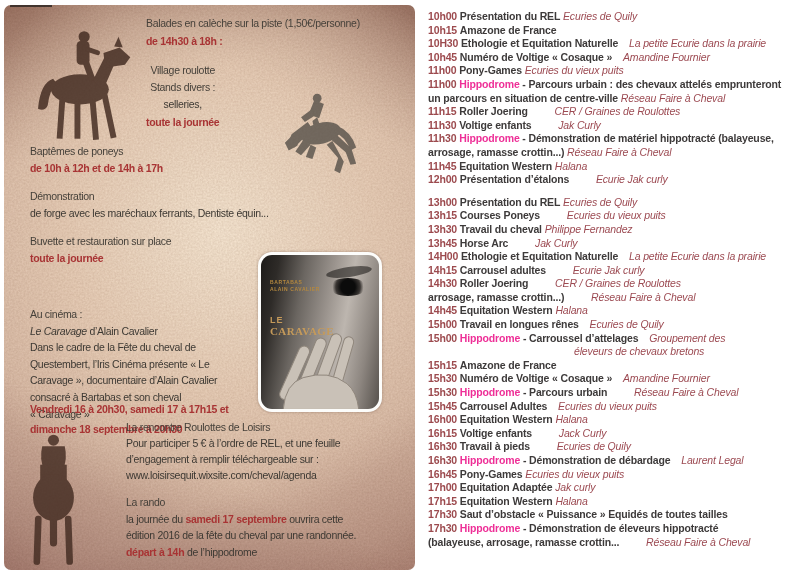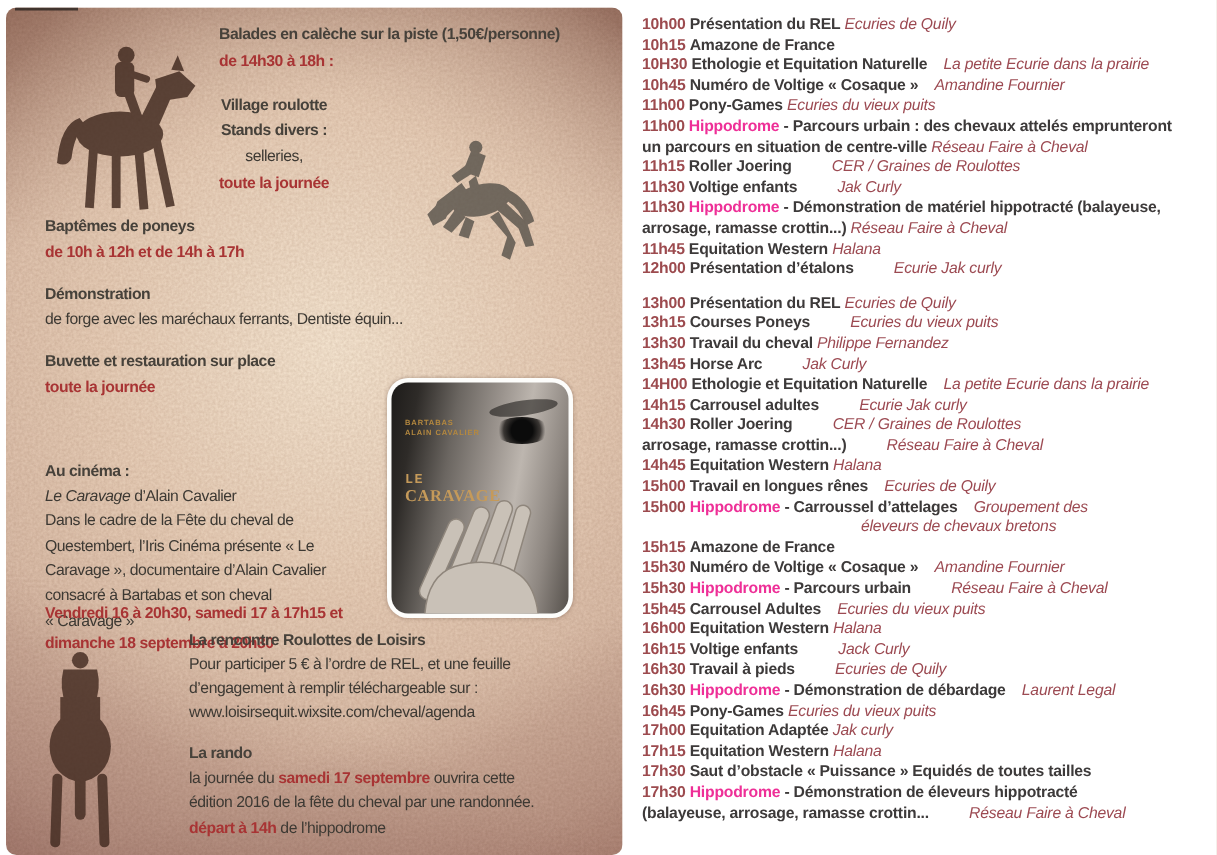--- a/index.html
+++ b/index.html
@@ -30,21 +30,21 @@
   .blk-balades{left:142px;top:10px;line-height:17.5px;}
   .blk-village{left:142px;top:57px;line-height:17.2px;text-align:center;}
   .blk-baptemes{left:26px;top:138px;}
   .blk-demonstration{left:26px;top:183px;}
   .blk-buvette{left:26px;top:228px;}
   .blk-cinema{left:26px;top:273px;line-height:16.6px;margin-top:28px;}
   .blk-cinema-dates{left:26px;top:394px;line-height:20px;}
   .blk-rencontre{left:122px;top:414px;line-height:16px;}
   .blk-rando{left:122px;top:489px;line-height:16.5px;}
 
-  .seg.hd{font-weight:bold;color:#46413a;}
+  .seg.hd{font-weight:normal;color:#46413a;}
   .seg.rd{font-weight:bold;color:#a83434;}
   .seg.tx{color:#3d3933;}
   .seg.it{font-style:italic;color:#3d3933;}
 
   
   .horse{position:absolute;pointer-events:none;}
   .horse1{left:24px;top:20px;width:108px;height:118px;}
   .horse2{left:279px;top:83px;width:76px;height:103px;}
   .horse3{left:21px;top:427px;width:58px;height:138px;}
 
@@ -54,21 +54,21 @@
   .poster-inner{position:absolute;inset:3px;border-radius:11px;overflow:hidden;
     background:linear-gradient(100deg,#1d1b19 0%,#2e2b28 13%,#6b6661 32%,#9b948e 52%,#bdb6af 66%,#8d8680 84%,#56514c 100%);}
   .poster-eye{position:absolute;left:58%;top:15%;width:38px;height:18px;border-radius:50%;
     background:radial-gradient(circle at 50% 50%, #0b0b0b 0 34%, #3a3633 58%, rgba(0,0,0,0) 74%);}
   .poster-brow{position:absolute;left:55%;top:8%;width:46px;height:10px;border-radius:50%;
     background:rgba(20,18,16,.55);transform:rotate(-8deg);}
   .poster-credits{position:absolute;left:9px;top:24px;color:#b4883f;font-size:5px;line-height:7px;
     font-weight:bold;letter-spacing:.6px;}
   .poster-credits span{display:block;}
   .poster-le{position:absolute;left:9px;top:60px;color:#c59a5a;font-weight:bold;font-size:9px;
-    letter-spacing:1px;font-family:Liberation Mono, monospace;}
+    letter-spacing:1px;font-family:Liberation Sans, sans-serif;}
   .poster-title{position:absolute;left:9px;top:70px;color:#c59a5a;font-weight:bold;font-size:11px;
     letter-spacing:.4px;font-family:Liberation Serif, serif;}
   .poster-hand{position:absolute;left:0;bottom:0;width:100%;height:62%;}
 
   
   .sched{position:absolute;left:428px;top:10px;width:380px;
     font-size:10.5px;line-height:13.6px;letter-spacing:-0.15px;white-space:nowrap;color:#3d3a3a;}
   .sec2{margin-top:9px;}
   .sline{height:13.6px;}
   .seg.time{font-weight:bold;color:#9c4a4e;}

